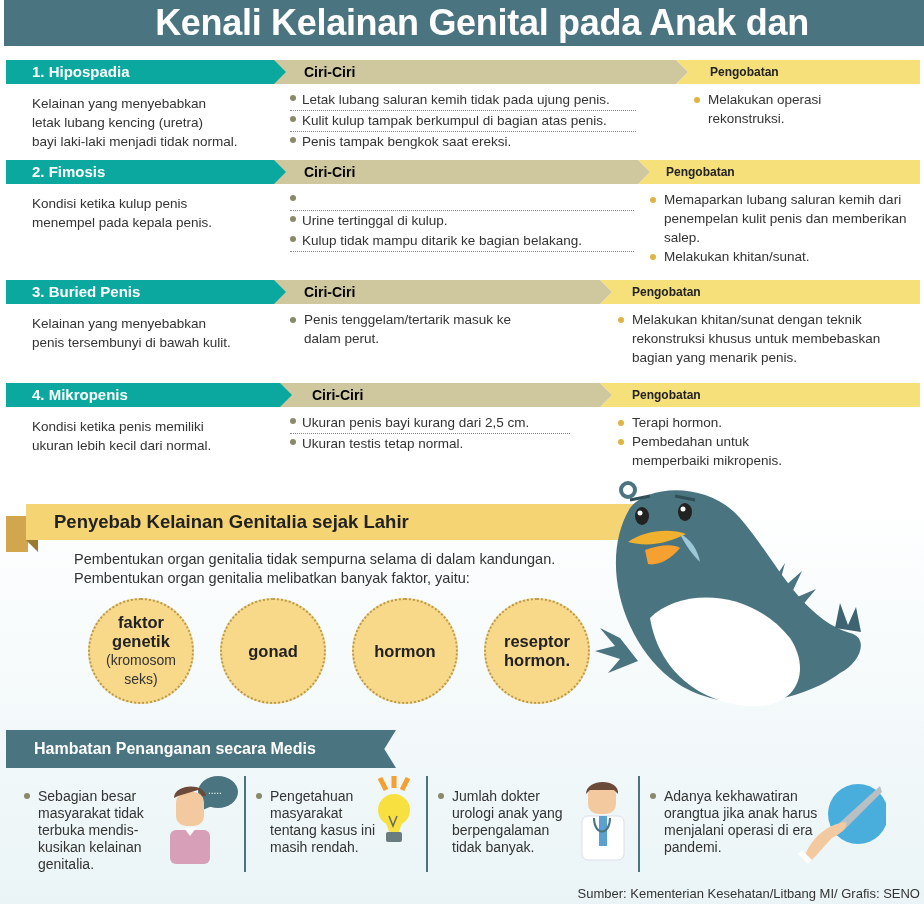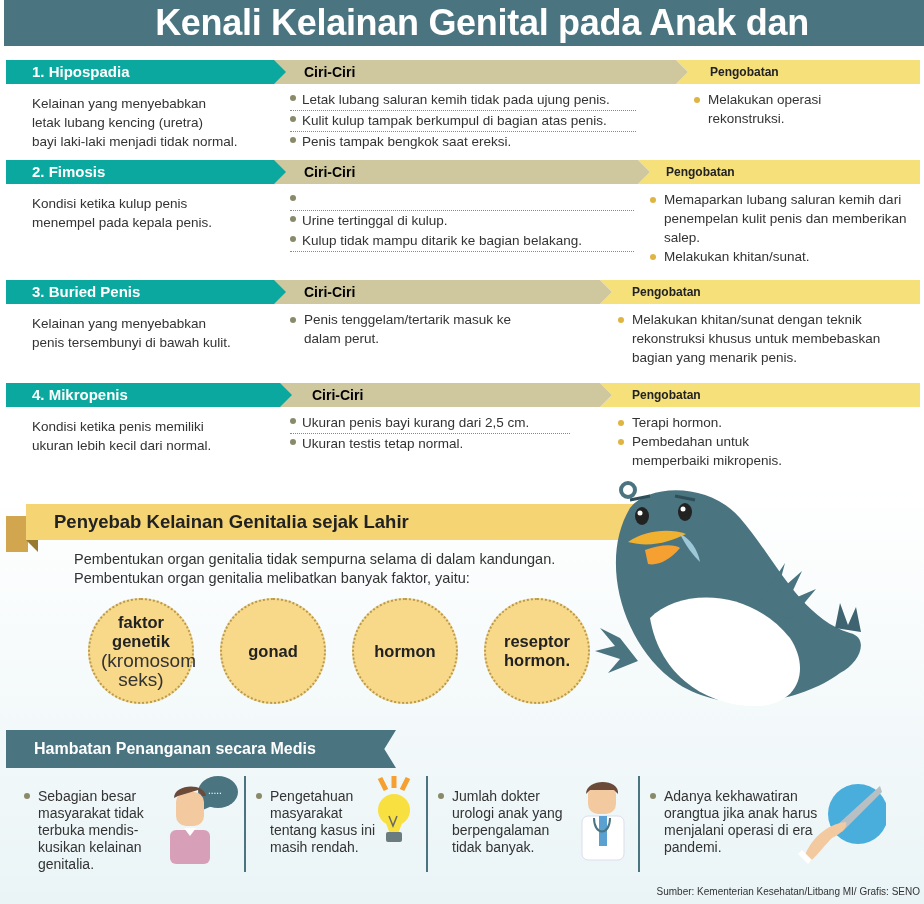--- a/index.html
+++ b/index.html
@@ -23,29 +23,29 @@
   .peng-item .bullet { flex: 0 0 auto; margin-top: 7px; top: 0; margin-right: 8px; }
 
   .lower { position: absolute; left: 0; top: 490px; width: 924px; height: 414px; background: linear-gradient(#ffffff, #eaf4f6); }
   .cause-banner { position: absolute; left: 26px; top: 14px; width: 610px; height: 36px; background: #f4d473; }
   .cause-banner h2 { font-size: 18.5px; font-weight: bold; color: #222; line-height: 36px; padding-left: 28px; }
   .cause-fold { position: absolute; left: 6px; top: 26px; width: 22px; height: 36px; background: #d2a64e; }
   .cause-fold2 { position: absolute; left: 26px; top: 50px; width: 0; height: 0; border-top: 12px solid #9a7a30; border-left: 12px solid transparent; }
   .cause-text { position: absolute; left: 74px; top: 60px; font-size: 14.5px; line-height: 19px; color: #333; }
   .circles { position: absolute; left: 88px; top: 108px; }
   .circle { position: absolute; width: 106px; height: 106px; border-radius: 50%; background: #f8d98a; border: 2px dotted #b89a50; display: flex; flex-direction: column; align-items: center; justify-content: center; text-align: center; font-weight: bold; font-size: 16.5px; color: #222; line-height: 19px; }
-  .circle .sub { font-weight: normal; font-size: 19px; line-height: 19px; color: #333; }
+  .circle .sub { font-weight: normal; font-size: 14px; line-height: 19px; color: #333; }
 
   .barrier-banner { position: absolute; left: 6px; top: 240px; width: 390px; height: 38px; background: #4a7480; clip-path: polygon(0 0, 100% 0, 97% 50%, 100% 100%, 0 100%); }
   .barrier-banner h3 { color: #fff; font-size: 16px; font-weight: bold; line-height: 38px; padding-left: 28px; }
   .barrier { position: absolute; top: 298px; font-size: 14px; line-height: 17px; color: #333; }
   .barrier .bullet { position: absolute; left: 0; top: 5px; }
   .barrier .txt { padding-left: 14px; }
   .vline { position: absolute; top: 286px; width: 2px; height: 96px; background: #4a7480; }
-  .source { position: absolute; right: 4px; top: 396px; font-size: 10px; color: #333; }
+  .source { position: absolute; right: 4px; top: 396px; font-size: 13px; color: #333; }
   svg { display: block; }
 </style>
 </head>
 <body>
 
 <div class="title-bar">
   <h1>Kenali Kelainan Genital pada Anak dan Penanganannya</h1>
 </div>
 
 <div class="section" style="top:60px;height:95px;">

